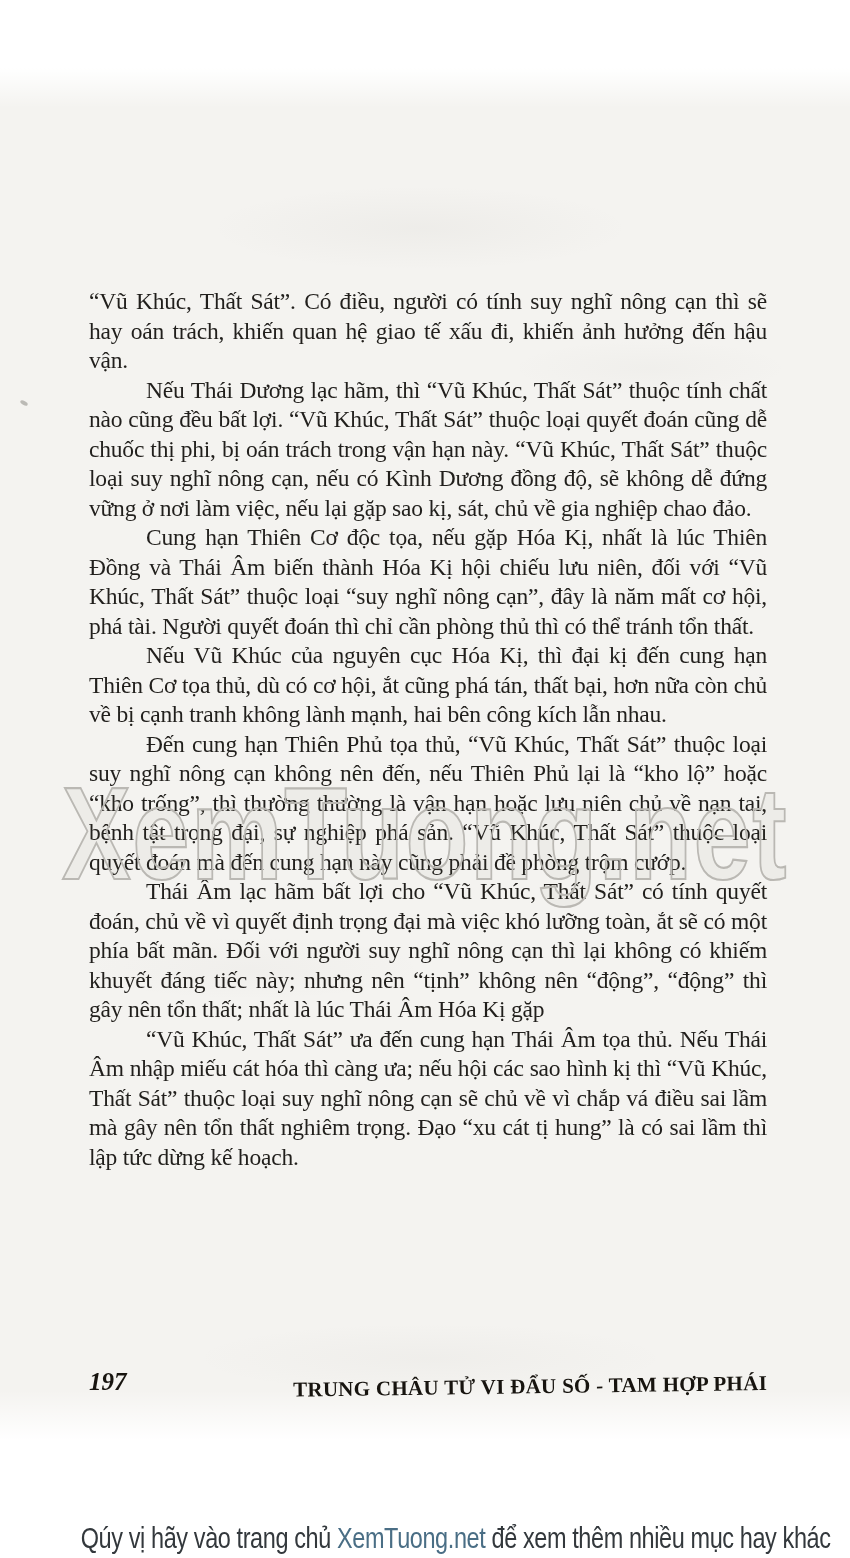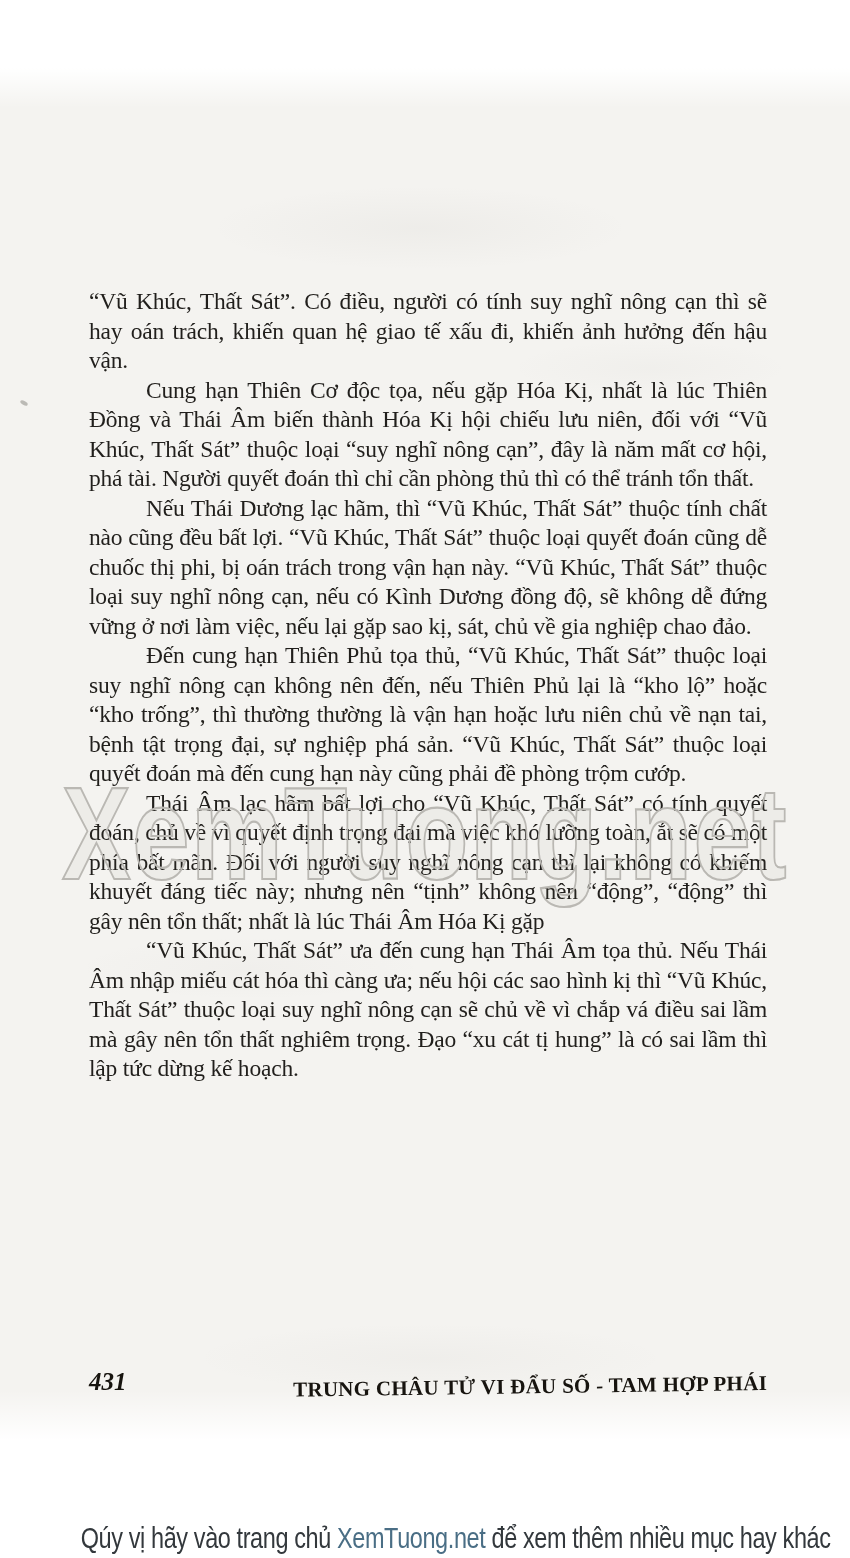--- a/index.html
+++ b/index.html
@@ -124,31 +124,32 @@
 <body>
 
 <div class="canvas">
 
   <div class="scan">
 
     <div class="speck"></div>
 
     <div class="textblock">
       <p class="para noindent">“Vũ Khúc, Thất Sát”. Có điều, người có tính suy nghĩ nông cạn thì sẽ hay oán trách, khiến quan hệ giao tế xấu đi, khiến ảnh hưởng đến hậu vận.</p>
+      <p class="para">Nếu Thái Dương lạc hãm, thì “Vũ Khúc, Thất Sát” thuộc tính chất nào cũng đều bất lợi. “Vũ Khúc, Thất Sát” thuộc loại quyết đoán cũng dễ chuốc thị phi, bị oán trách trong vận hạn này. “Vũ Khúc, Thất Sát” thuộc loại suy nghĩ nông cạn, nếu có Kình Dương đồng độ, sẽ không dễ đứng vững ở nơi làm việc, nếu lại gặp sao kị, sát, chủ về gia nghiệp chao đảo.</p>
       <p class="para">Cung hạn Thiên Cơ độc tọa, nếu gặp Hóa Kị, nhất là lúc Thiên Đồng và Thái Âm biến thành Hóa Kị hội chiếu lưu niên, đối với “Vũ Khúc, Thất Sát” thuộc loại “suy nghĩ nông cạn”, đây là năm mất cơ hội, phá tài. Người quyết đoán thì chỉ cần phòng thủ thì có thể tránh tổn thất.</p>
-      <p class="para">Nếu Thái Dương lạc hãm, thì “Vũ Khúc, Thất Sát” thuộc tính chất nào cũng đều bất lợi. “Vũ Khúc, Thất Sát” thuộc loại quyết đoán cũng dễ chuốc thị phi, bị oán trách trong vận hạn này. “Vũ Khúc, Thất Sát” thuộc loại suy nghĩ nông cạn, nếu có Kình Dương đồng độ, sẽ không dễ đứng vững ở nơi làm việc, nếu lại gặp sao kị, sát, chủ về gia nghiệp chao đảo.</p>
+      <p class="para">Nếu Vũ Khúc của nguyên cục Hóa Kị, thì đại kị đến cung hạn Thiên Cơ tọa thủ, dù có cơ hội, ắt cũng phá tán, thất bại, hơn nữa còn chủ về bị cạnh tranh không lành mạnh, hai bên công kích lẫn nhau.</p>
       <p class="para">Đến cung hạn Thiên Phủ tọa thủ, “Vũ Khúc, Thất Sát” thuộc loại suy nghĩ nông cạn không nên đến, nếu Thiên Phủ lại là “kho lộ” hoặc “kho trống”, thì thường thường là vận hạn hoặc lưu niên chủ về nạn tai, bệnh tật trọng đại, sự nghiệp phá sản. “Vũ Khúc, Thất Sát” thuộc loại quyết đoán mà đến cung hạn này cũng phải đề phòng trộm cướp.</p>
       <p class="para">Thái Âm lạc hãm bất lợi cho “Vũ Khúc, Thất Sát” có tính quyết đoán, chủ về vì quyết định trọng đại mà việc khó lưỡng toàn, ắt sẽ có một phía bất mãn. Đối với người suy nghĩ nông cạn thì lại không có khiếm khuyết đáng tiếc này; nhưng nên “tịnh” không nên “động”, “động” thì gây nên tổn thất; nhất là lúc Thái Âm Hóa Kị gặp</p>
       <p class="para">“Vũ Khúc, Thất Sát” ưa đến cung hạn Thái Âm tọa thủ. Nếu Thái Âm nhập miếu cát hóa thì càng ưa; nếu hội các sao hình kị thì “Vũ Khúc, Thất Sát” thuộc loại suy nghĩ nông cạn sẽ chủ về vì chắp vá điều sai lầm mà gây nên tổn thất nghiêm trọng. Đạo “xu cát tị hung” là có sai lầm thì lập tức dừng kế hoạch.</p>
     </div>
 
     <div class="watermark">XemTuong.net</div>
 
     <div class="pagefooter">
-      <span class="pagenum">431</span>
+      <span class="pagenum">197</span>
       <span class="booktitle">TRUNG CHÂU TỬ VI ĐẨU SỐ - TAM HỢP PHÁI</span>
     </div>
 
   </div>
 
   <div class="caption"><span>Qúy vị hãy vào trang chủ </span><a class="caption-link">XemTuong.net</a><span> để xem thêm nhiều mục hay khác</span></div>
 
 </div>
 
 </body></html>

